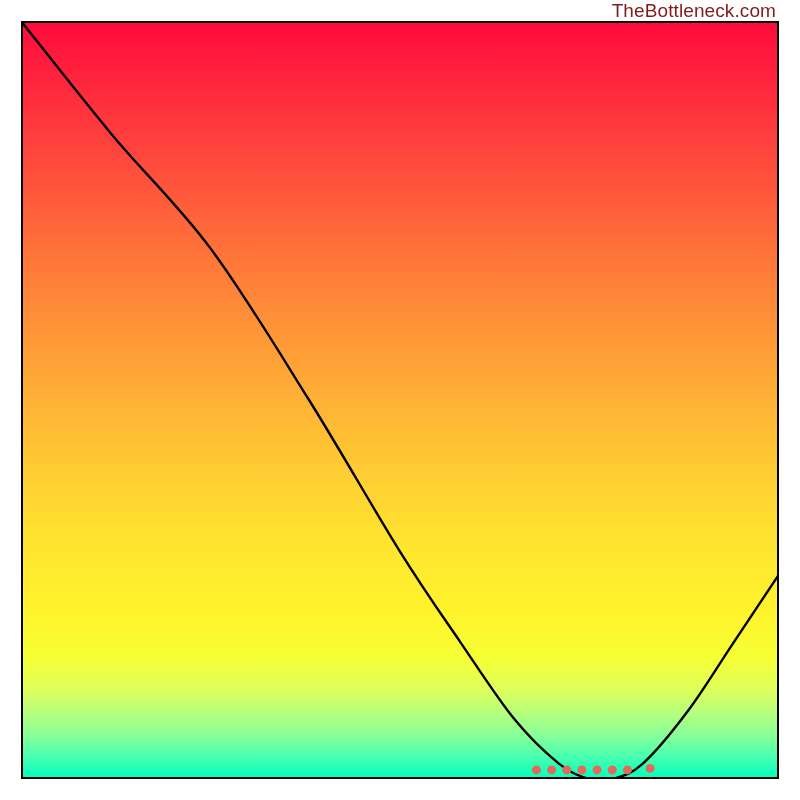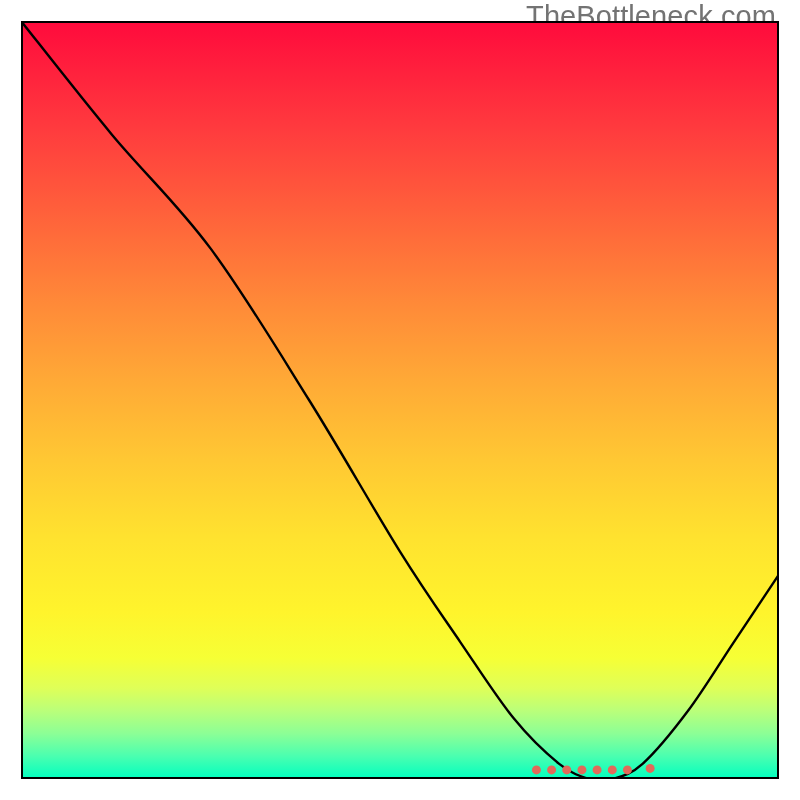--- a/index.html
+++ b/index.html
@@ -50,22 +50,22 @@
     position: absolute;
     inset: 0;
     border: 2px solid #000;
     box-sizing: border-box;
     pointer-events: none;
   }
   .attribution {
     position: absolute;
     top: 0px;
     right: 24px;
-    font-size: 29px;
-    color: #737373;
+    font-size: 19px;
+    color: #7f1d1d;
     font-weight: 500;
     letter-spacing: 0.1px;
   }
 </style>
 </head>
 <body>
 
 <div class="attribution">TheBottleneck.com</div>
 
 <div class="frame">

